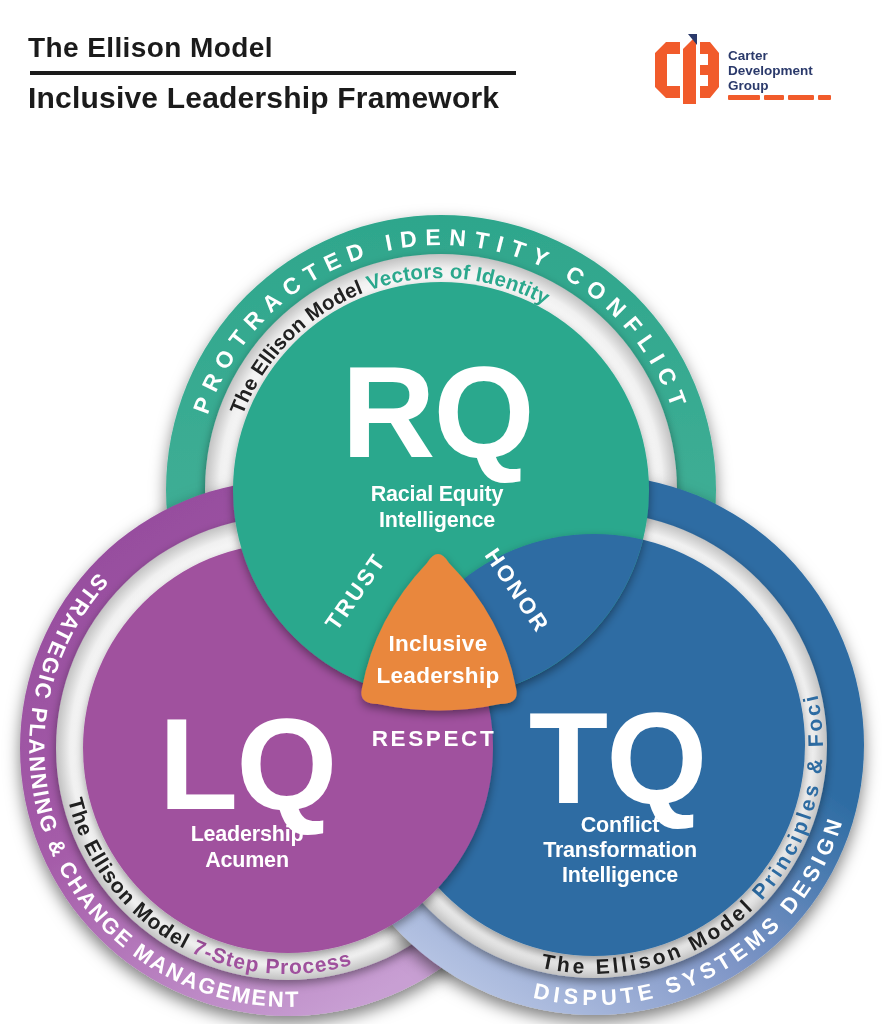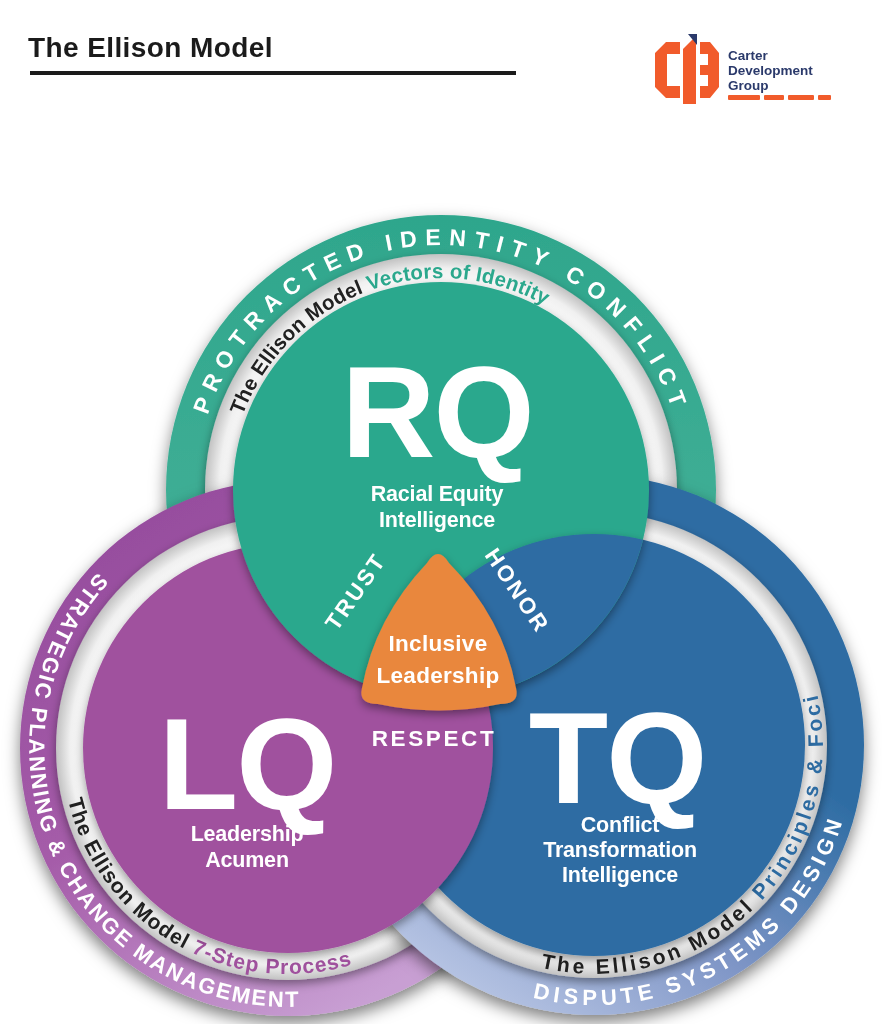--- a/index.html
+++ b/index.html
@@ -30,20 +30,21 @@
   .center-label{font-size:22.5px;font-weight:bold;fill:#ffffff;text-anchor:middle;letter-spacing:.3px;}
 </style>
 </head>
 <body>
 
 <div class="stage">
 
   <div class="hdr">
     <div class="t1">The Ellison Model</div>
     <div class="rule"></div>
+    <div class="t2">Inclusive Leadership Framework</div>
   </div>
 
   <svg class="logo" width="190" height="86" viewBox="0 0 190 86">
     <g>
       <path d="M30 16 L16 16 L5 27 L5 61 L16 72 L30 72 L30 60 L17 60 L17 28 L30 28 Z" fill="#F15B2B"></path>
       <path d="M33 23 L46 10 L46 78 L33 78 Z" fill="#F15B2B"></path>
       <path d="M38 8 L47 8 L47 19 Z" fill="#2B3A6B"></path>
       <path d="M50 16 L60 16 L69 27 L69 61 L60 72 L50 72 L50 60 L58 60 L58 49 L50 49 L50 39 L58 39 L58 28 L50 28 Z" fill="#F15B2B"></path>
     </g>
     <g>

